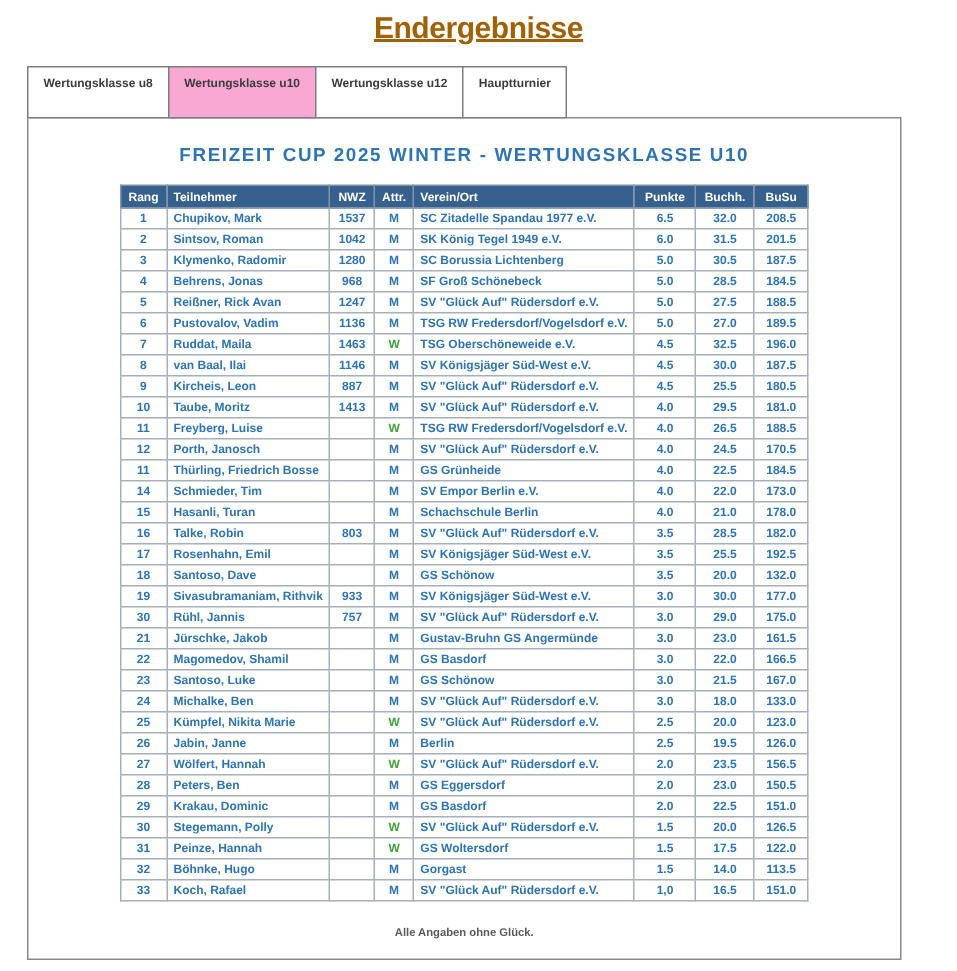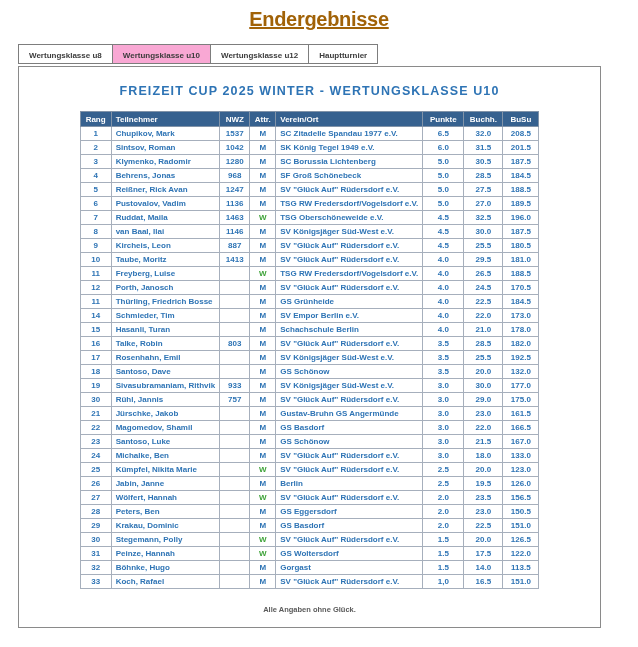--- a/index.html
+++ b/index.html
@@ -23,35 +23,35 @@
     position: absolute;
     left: 18px; top: 44px;
     display: flex;
     align-items: flex-end;
     z-index: 2;
   }
   .tab {
     border: 1px solid #7d7d7d;
     margin-right: -1px;
     background: #ffffff;
-    height: 20px;
+    height: 35px;
     line-height: 21px;
     padding: 0 10px;
     font-size: 8px;
     font-weight: bold;
     color: #3c3c3c;
     white-space: nowrap;
     cursor: pointer;
   }
   .tab.active {
     background: #f9a8d4;
   }
   .panel {
     position: absolute;
-    left: 18px; top: 66px;
+    left: 18px; top: 78px;
     width: 583px; height: 562px;
     border: 1px solid #8a8a8a;
     background: #ffffff;
   }
   .panel-heading {
     margin-top: 17px;
     text-align: center;
     font-size: 12.5px;
     font-weight: bold;
     letter-spacing: 1.1px;

